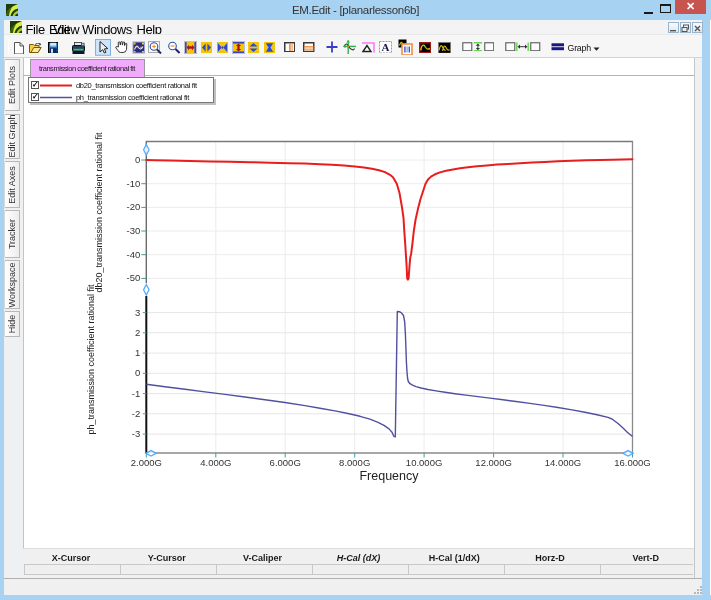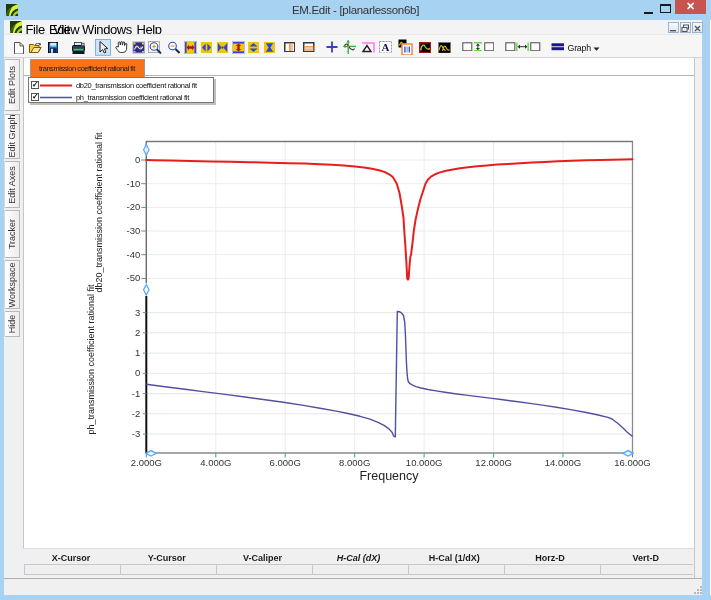--- a/index.html
+++ b/index.html
@@ -19,21 +19,21 @@
 .mdi-btn { position:absolute; top:1.5px; width:11px; height:11px; background:linear-gradient(#f6fafd,#dde8f2); border:1px solid #9ab4cc; color:#444; font-size:8px; text-align:center; line-height:9px; }
 
 #toolbar { left:4px; top:34px; width:698px; height:24px; background:#f6f6f6; border-top:1px solid #e8e8e8; border-bottom:1px solid #d4d4d4; }
 #toolbar svg { position:absolute; }
 
 #sidebar { left:4px; top:58px; width:19px; height:520px; background:#eef0f1; }
 .vtab { position:absolute; left:0px; width:16px; background:linear-gradient(90deg,#ffffff,#ececec); border:1px solid #b8b8b8; border-left:1px solid #d8d8d8; border-radius:2px 0 0 2px; }
 .vtab span { position:absolute; left:50%; top:50%; transform:translate(-50%,-50%) rotate(-90deg); white-space:nowrap; font-size:9px; color:#333; }
 
 #doc { left:23px; top:58px; width:671px; height:490px; background:#fff; border-left:1px solid #c4c4c4; }
-#doctab { left:30px; top:59px; width:115px; height:31px; background:#f97316; border:1px solid #9a9a9a; border-bottom:none; }
+#doctab { left:30px; top:59px; width:115px; height:31px; background:#f0abfc; border:1px solid #9a9a9a; border-bottom:none; }
 #doctab span { position:absolute; left:8px; top:4px; font-size:7.5px; letter-spacing:-0.45px; color:#1a1a1a; white-space:nowrap; }
 #tabline { left:23px; top:75px; width:671px; height:1px; background:#b5b5b5; }
 #legend { left:28px; top:77px; width:186px; height:26px; background:#fff; border:1px solid #777; box-shadow:2px 2px 0 rgba(140,140,140,0.55); }
 .cb { position:absolute; left:2px; width:8px; height:8px; background:#fff; border:1px solid #555; }
 .cb:after { content:"✓"; position:absolute; left:0px; top:-2px; font-size:8px; color:#000; font-weight:bold; }
 .legrow { position:absolute; font-size:7.5px; color:#111; white-space:nowrap; letter-spacing:-0.3px; }
 
 #statusarea { left:23px; top:548px; width:671px; height:30px; background:#f0f0f0; border-top:1px solid #dcdcdc; }
 .sh { position:absolute; top:4px; font-size:9px; font-weight:bold; color:#1a1a1a; width:96px; text-align:center; }
 .sc { position:absolute; top:14.5px; height:11.5px; background:#efefef; border:1px solid #c8c8c8; border-right:none; }

